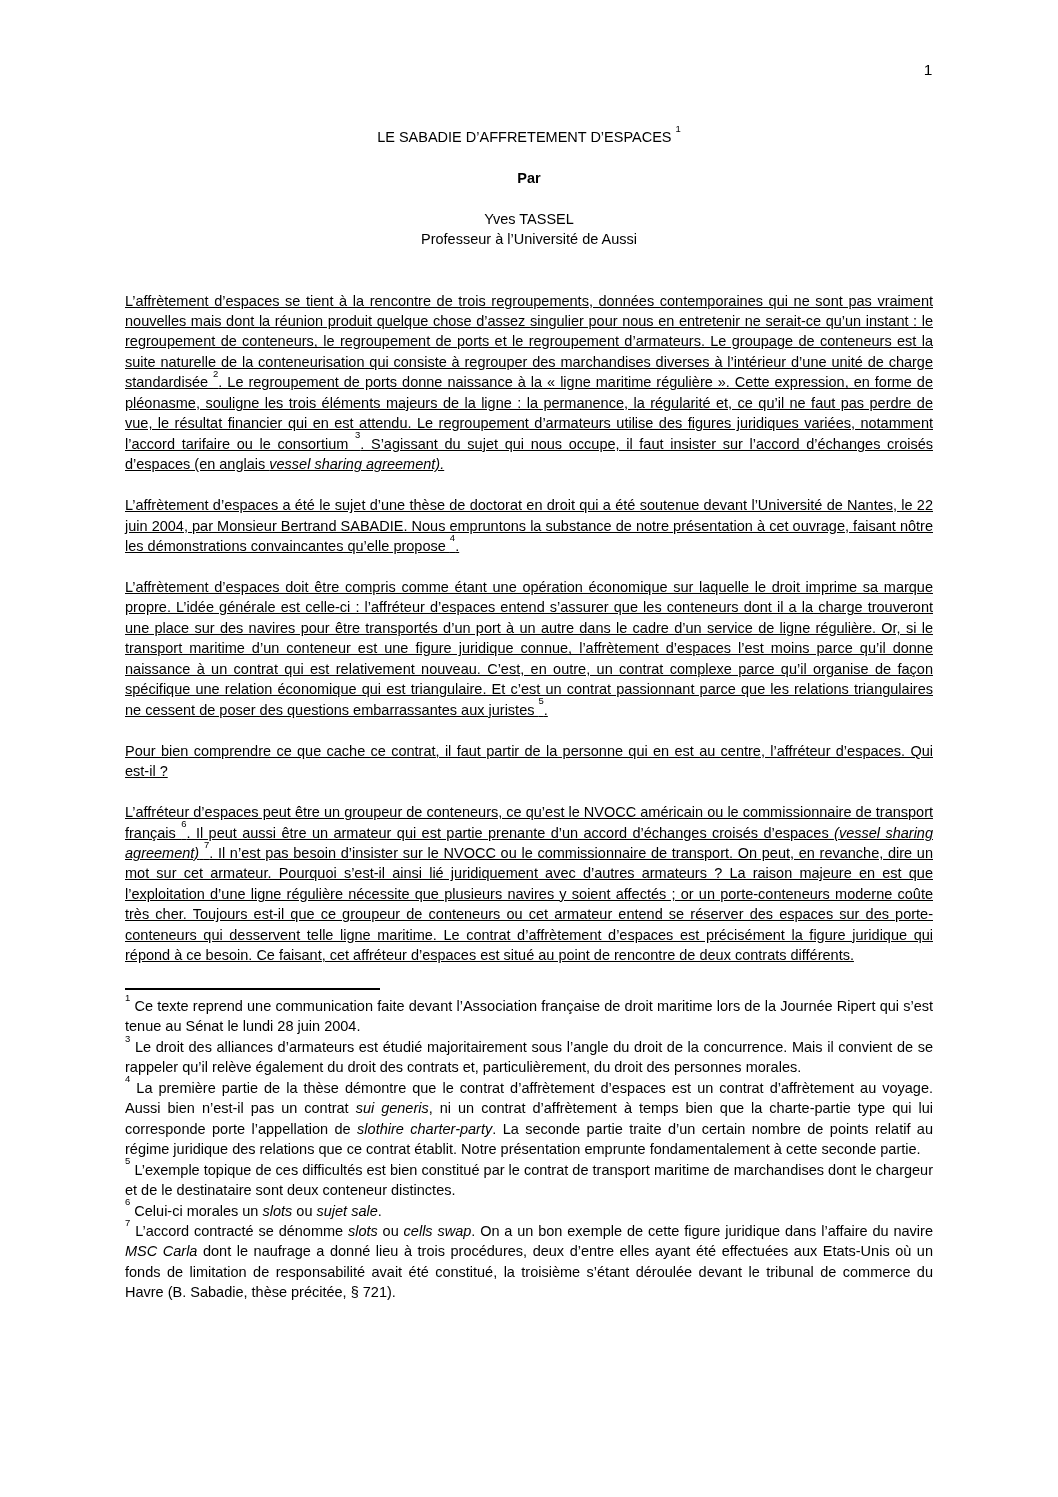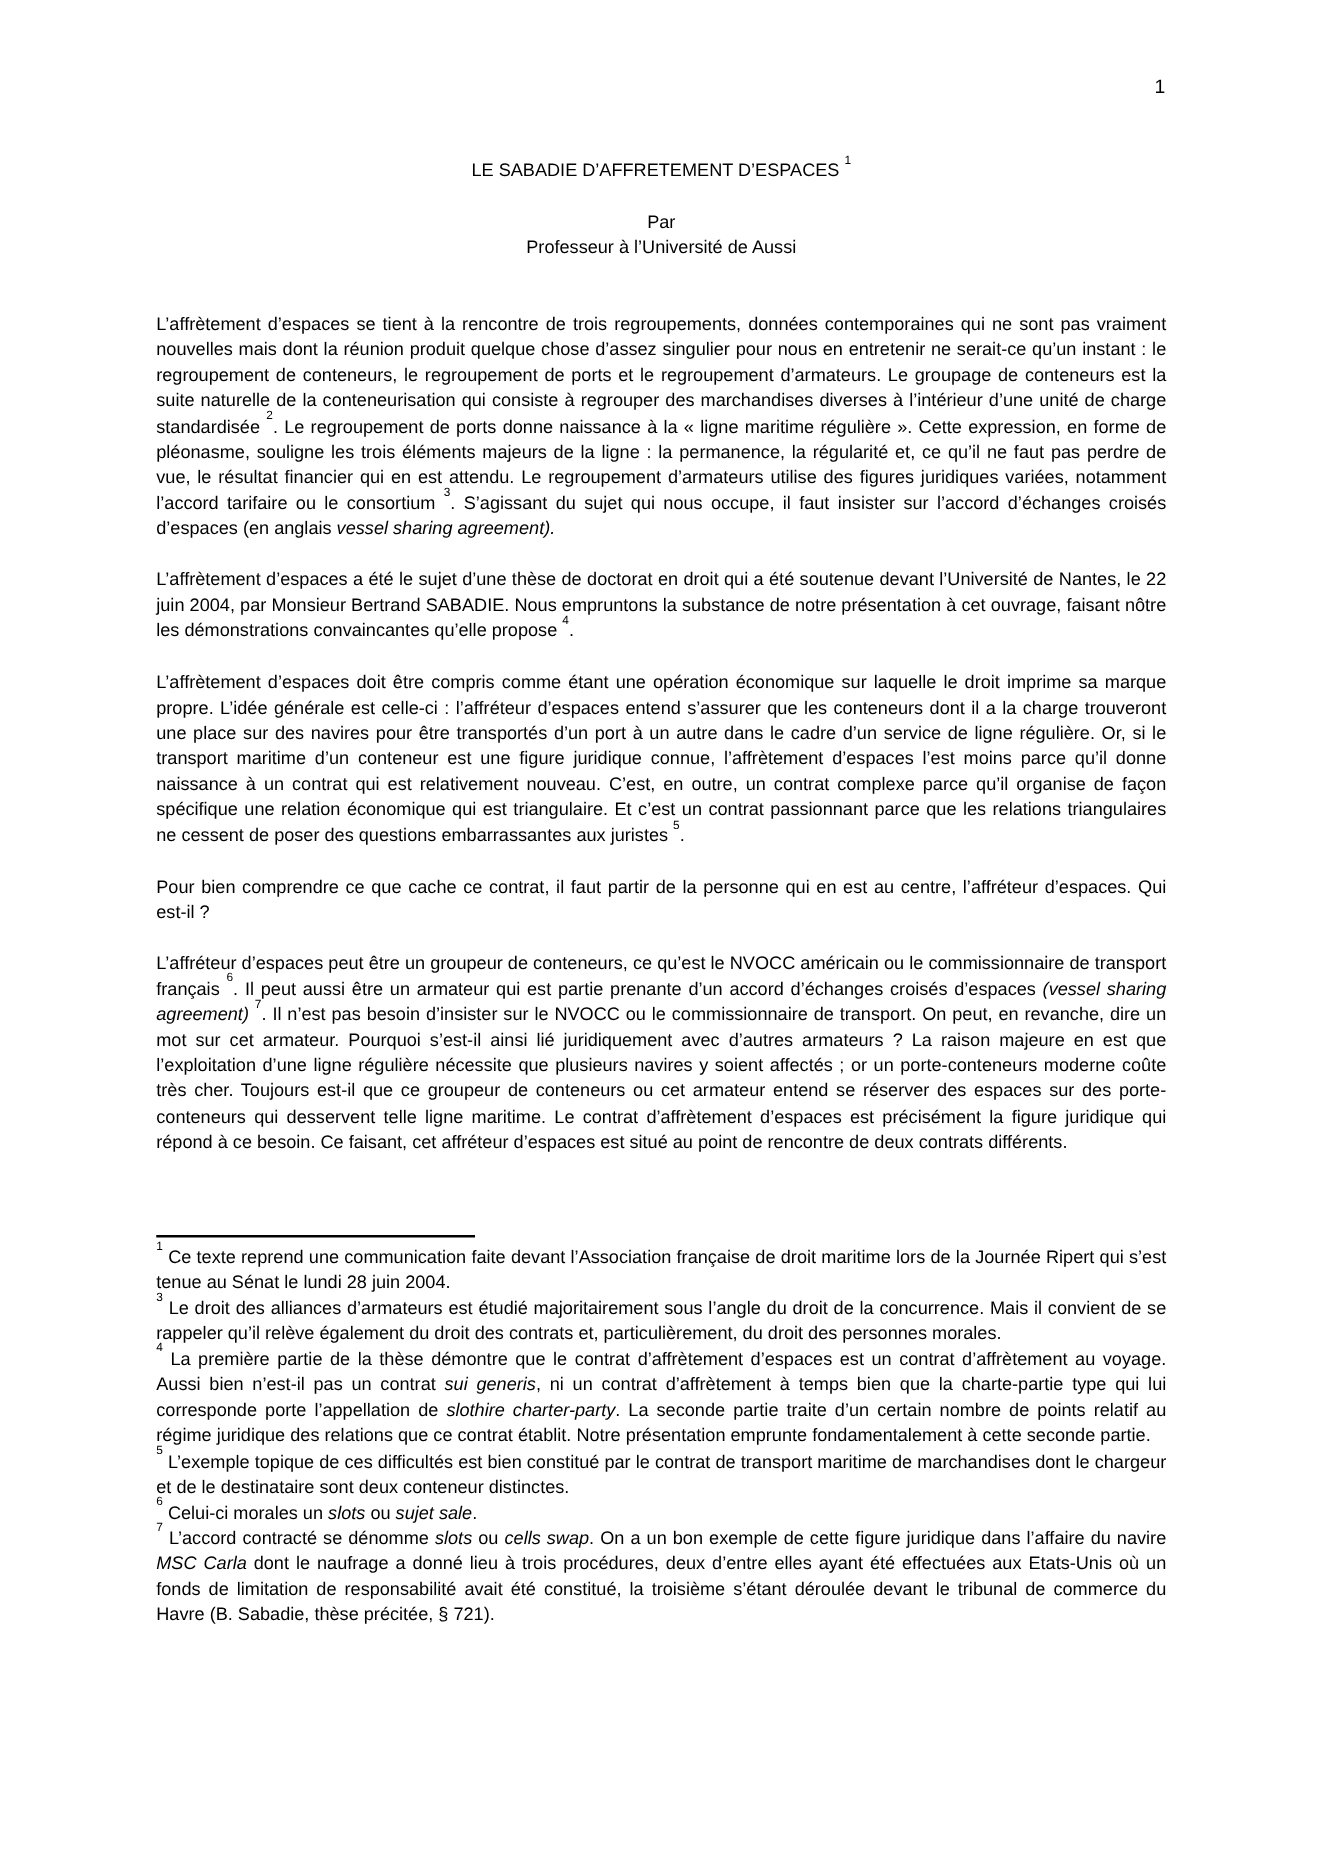--- a/index.html
+++ b/index.html
@@ -29,26 +29,27 @@
     font-size: 14.5px;
     line-height: 20.45px;
   }
   .title {
     margin: 127px 0 0 0;
     text-align: center;
     font-weight: normal;
     font-size: 14.5px;
     line-height: 20.45px;
   }
-  .byline   { text-align: center; margin-top: 20.45px; }
+  .byline   { text-align: center; margin-top: 20.45px; font-weight: bold; }
   .author   { text-align: center; margin-top: 20.45px; }
   .affiliation { text-align: center; }
   .body-paragraphs .para {
     text-align: justify;
     margin: 20.5px 0 0 0;
+    text-decoration: underline;
   }
   .body-paragraphs .para:first-child { margin-top: 40.9px; }
   .footnote-area {
     position: absolute;
     left: 125px;
     top: 988px;
     width: 808px;
     font-size: 14.5px;
     line-height: 20.45px;
   }
@@ -70,20 +71,21 @@
 </head>
 <body>
 
 <div>
 
   <div class="page-number">1</div>
 
   <div class="content">
     <h1 class="title"><span>LE SABADIE D’AFFRETEMENT D’ESPACES </span><sup class="sup">1</sup></h1>
     <div class="byline">Par</div>
+    <div class="author">Yves TASSEL</div>
     <div class="affiliation">Professeur à l’Université de Aussi</div>
     <div class="body-paragraphs">
         <p class="para"><span>L’affrètement d’espaces se tient à la rencontre de trois regroupements, données contemporaines qui ne sont pas vraiment nouvelles mais dont la réunion produit quelque chose d’assez singulier pour nous en entretenir ne serait-ce qu’un instant : le regroupement de conteneurs, le regroupement de ports et le regroupement d’armateurs. Le groupage de conteneurs est la suite naturelle de la conteneurisation qui consiste à regrouper des marchandises diverses à l’intérieur d’une unité de charge standardisée </span><sup class="sup">2</sup><span>. Le regroupement de ports donne naissance à la « ligne maritime régulière ». Cette expression, en forme de pléonasme, souligne les trois éléments majeurs de la ligne : la permanence, la régularité et, ce qu’il ne faut pas perdre de vue, le résultat financier qui en est attendu. Le regroupement d’armateurs utilise des figures juridiques variées, notamment l’accord tarifaire ou le consortium </span><sup class="sup">3</sup><span>. S’agissant du sujet qui nous occupe, il faut insister sur l’accord d’échanges croisés d’espaces (en anglais </span><em>vessel sharing agreement).</em></p>
         <p class="para"><span>L’affrètement d’espaces a été le sujet d’une thèse de doctorat en droit qui a été soutenue devant l’Université de Nantes, le 22 juin 2004, par Monsieur Bertrand SABADIE. Nous empruntons la substance de notre présentation à cet ouvrage, faisant nôtre les démonstrations convaincantes qu’elle propose </span><sup class="sup">4</sup><span>.</span></p>
         <p class="para"><span>L’affrètement d’espaces doit être compris comme étant une opération économique sur laquelle le droit imprime sa marque propre. L’idée générale est celle-ci : l’affréteur d’espaces entend s’assurer que les conteneurs dont il a la charge trouveront une place sur des navires pour être transportés d’un port à un autre dans le cadre d’un service de ligne régulière. Or, si le transport maritime d’un conteneur est une figure juridique connue, l’affrètement d’espaces l’est moins parce qu’il donne naissance à un contrat qui est relativement nouveau. C’est, en outre, un contrat complexe parce qu’il organise de façon spécifique une relation économique qui est triangulaire. Et c’est un contrat passionnant parce que les relations triangulaires ne cessent de poser des questions embarrassantes aux juristes </span><sup class="sup">5</sup><span>.</span></p>
         <p class="para"><span>Pour bien comprendre ce que cache ce contrat, il faut partir de la personne qui en est au centre, l’affréteur d’espaces. Qui est-il ?</span></p>
         <p class="para"><span>L’affréteur d’espaces peut être un groupeur de conteneurs, ce qu’est le NVOCC américain ou le commissionnaire de transport français </span><sup class="sup">6</sup><span>. Il peut aussi être un armateur qui est partie prenante d’un accord d’échanges croisés d’espaces </span><em>(vessel sharing agreement)</em><span> </span><sup class="sup">7</sup><span>. Il n’est pas besoin d’insister sur le NVOCC ou le commissionnaire de transport. On peut, en revanche, dire un mot sur cet armateur. Pourquoi s’est-il ainsi lié juridiquement avec d’autres armateurs ? La raison majeure en est que l’exploitation d’une ligne régulière nécessite que plusieurs navires y soient affectés ; or un porte-conteneurs moderne coûte très cher. Toujours est-il que ce groupeur de conteneurs ou cet armateur entend se réserver des espaces sur des porte-conteneurs qui desservent telle ligne maritime. Le contrat d’affrètement d’espaces est précisément la figure juridique qui répond à ce besoin. Ce faisant, cet affréteur d’espaces est situé au point de rencontre de deux contrats différents.</span></p>
       </div>
   </div>
 

